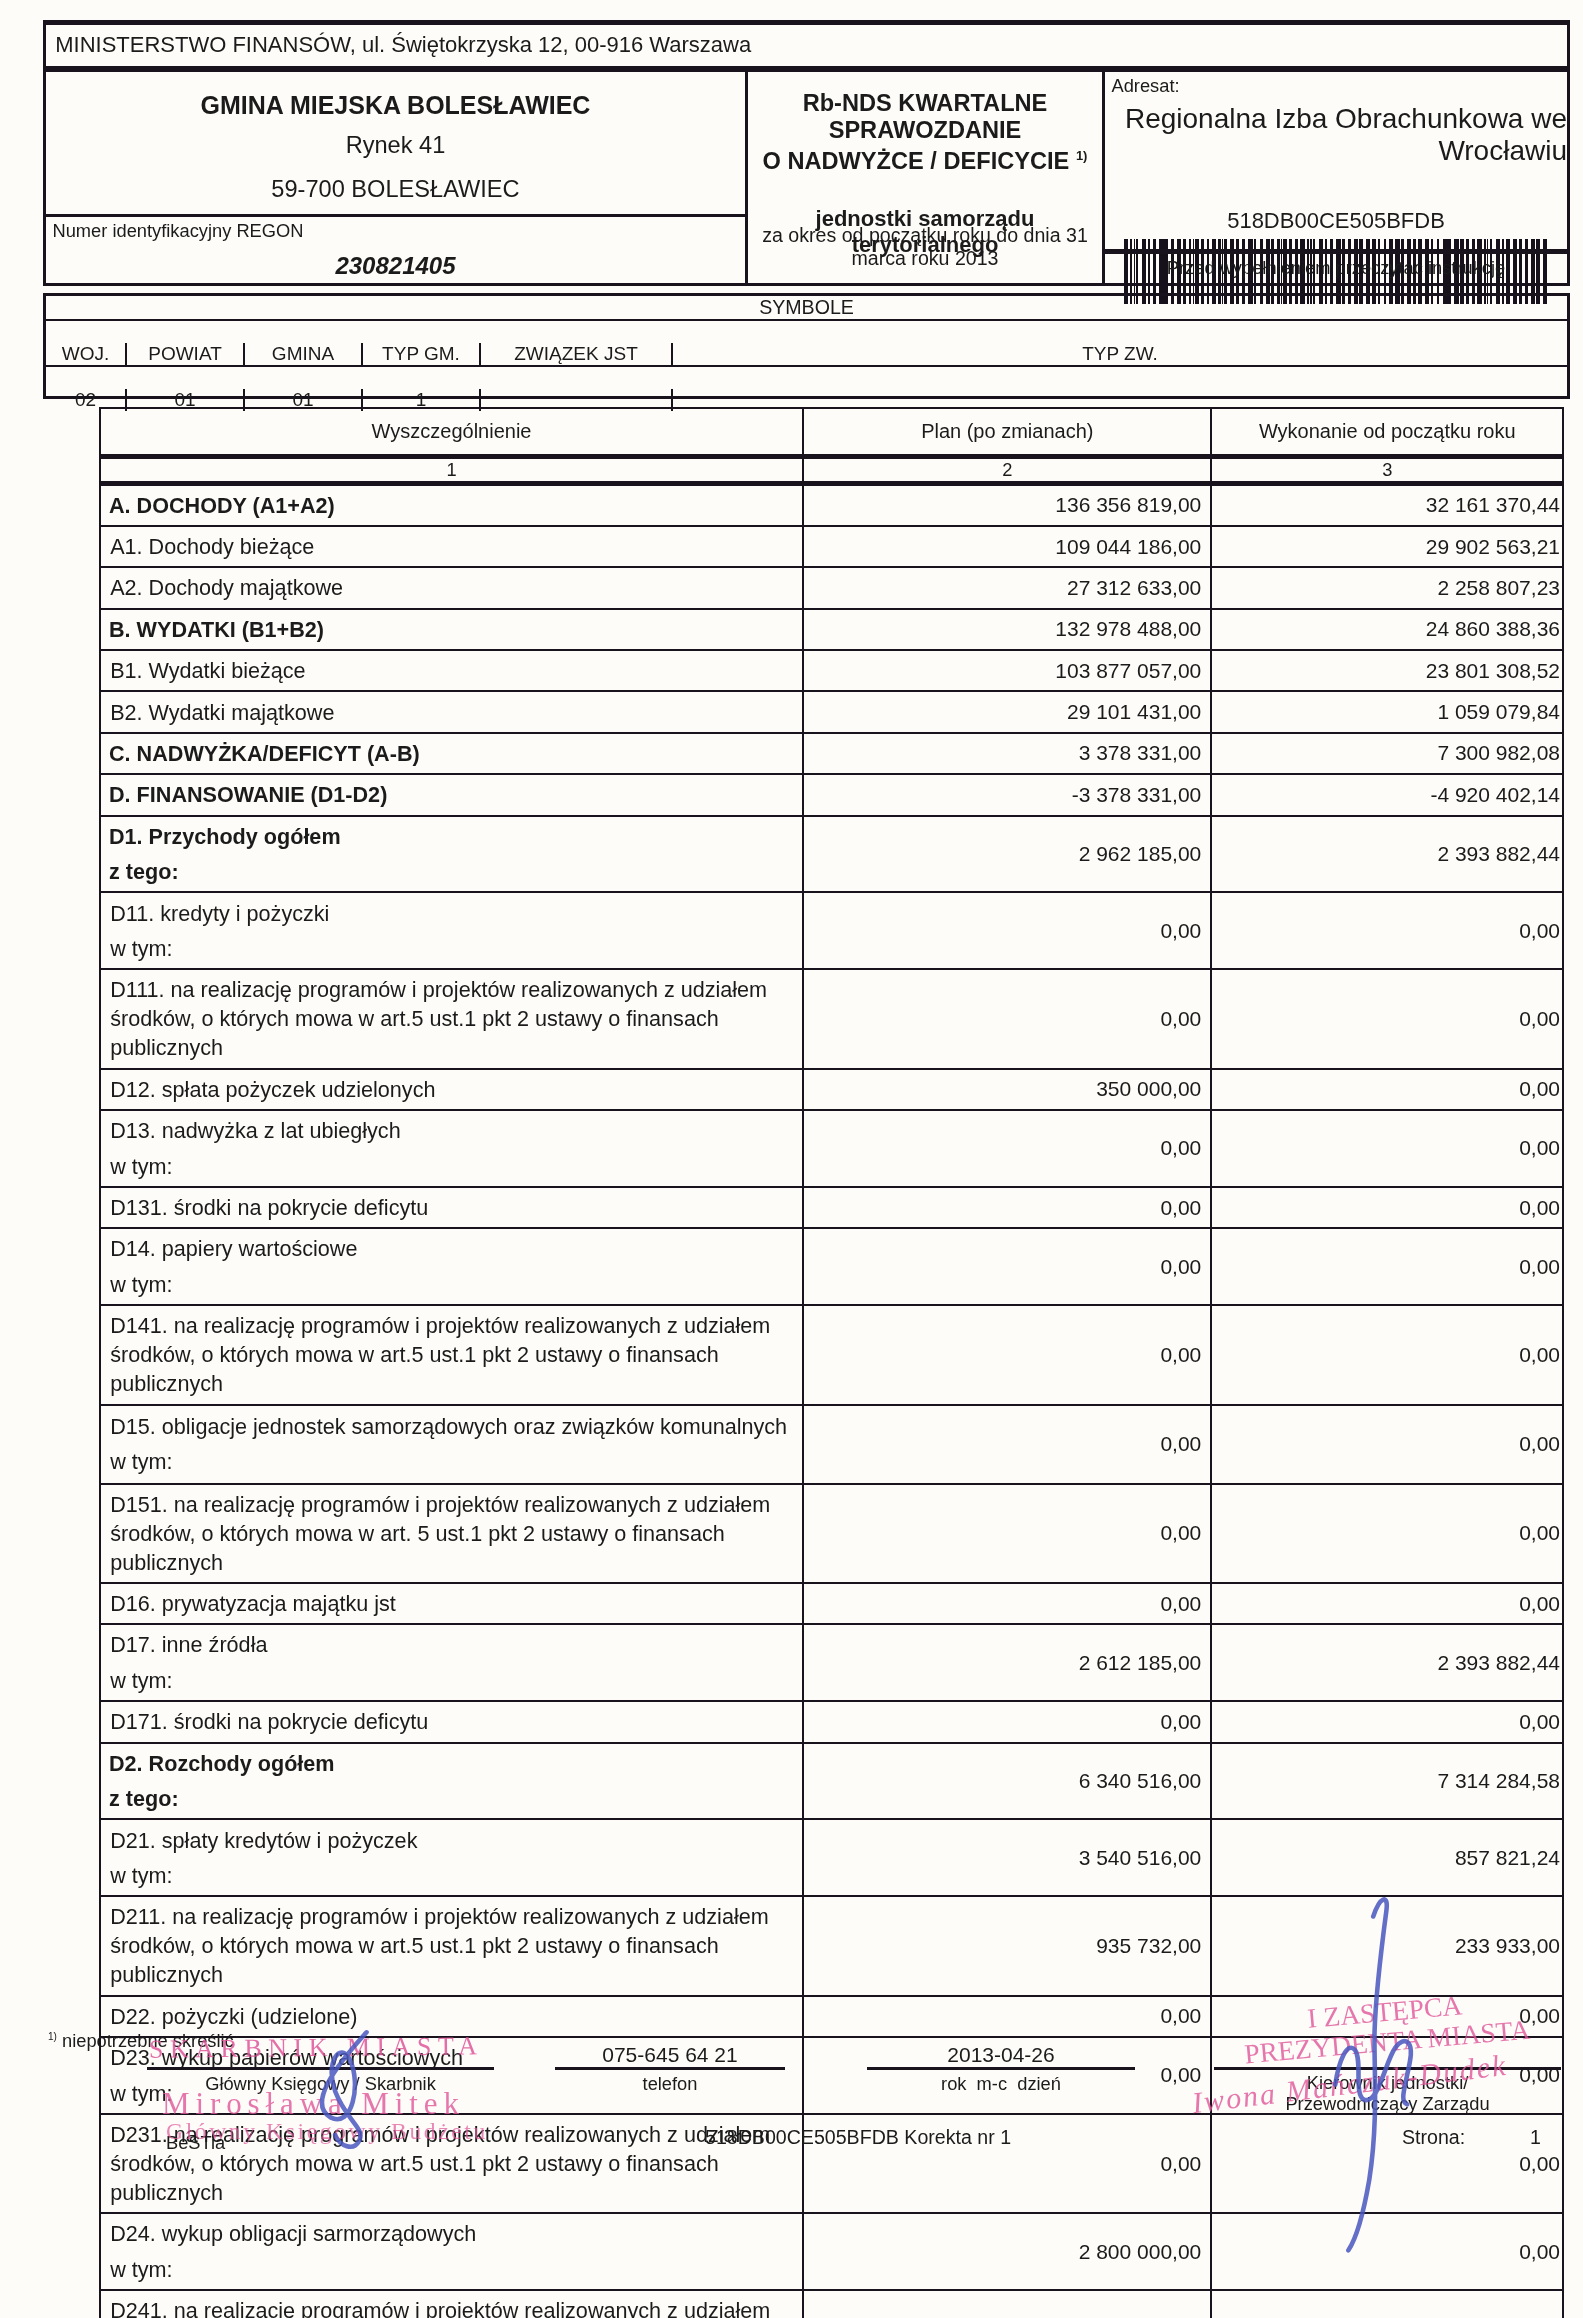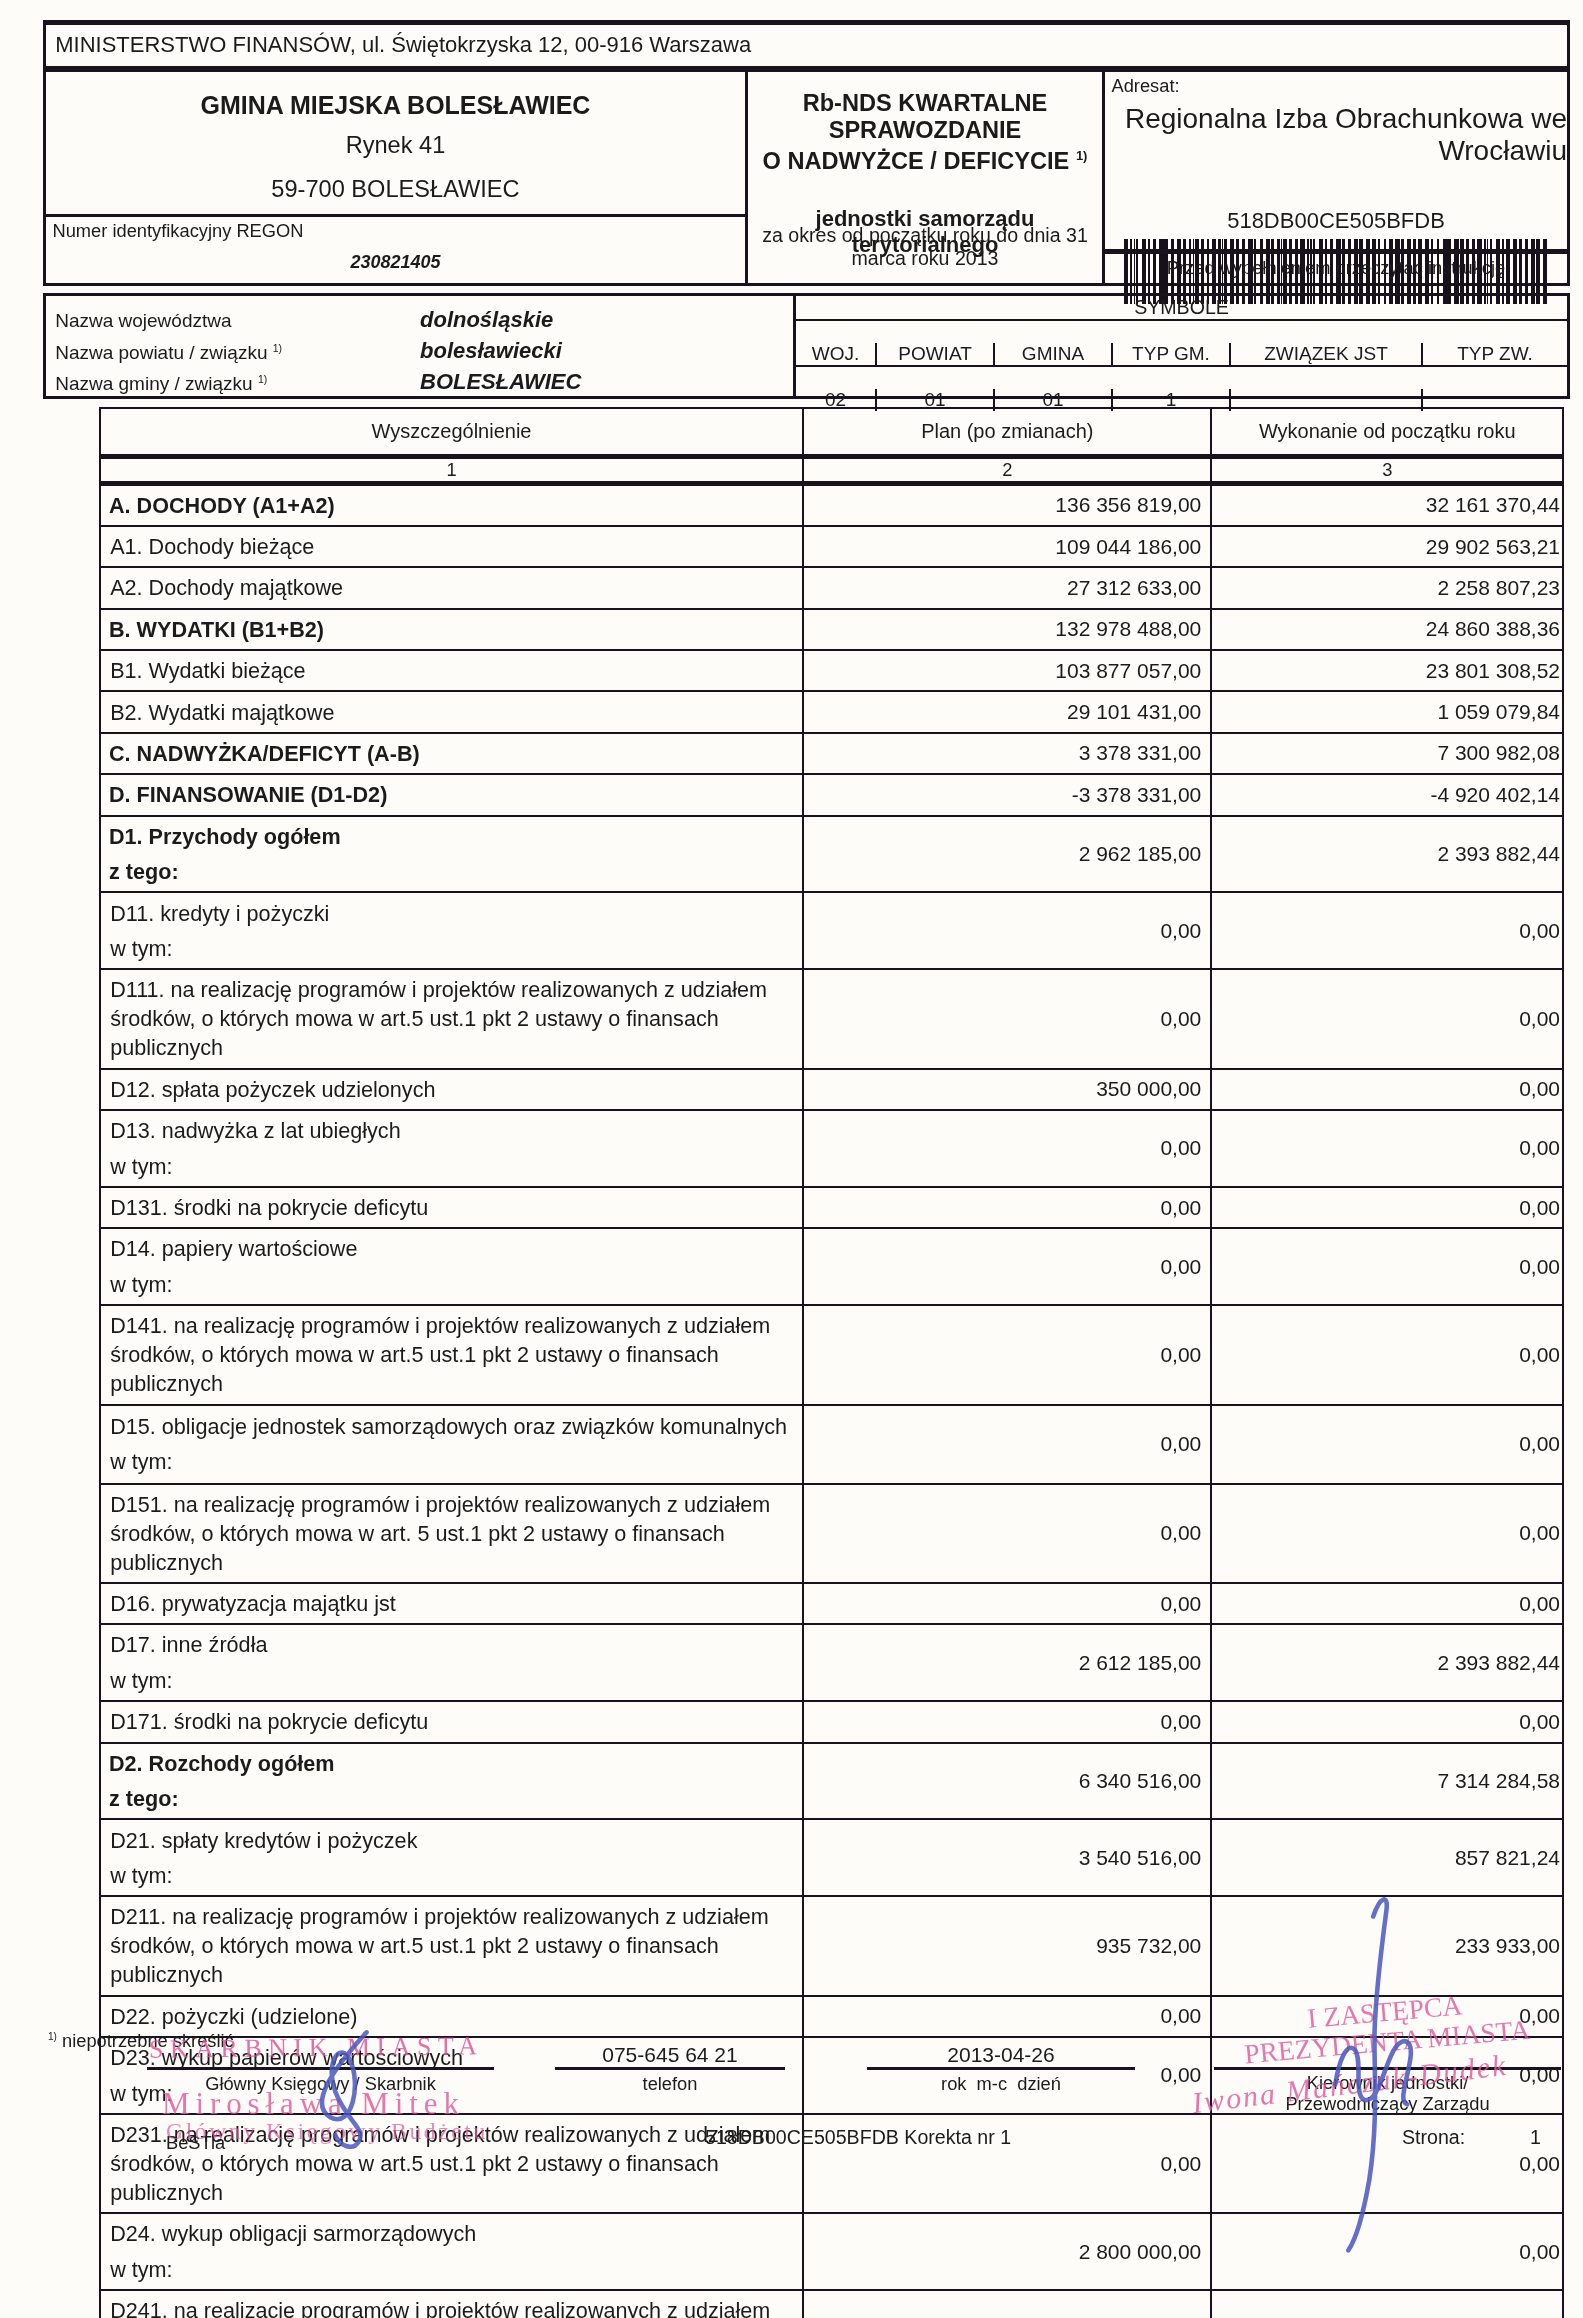--- a/index.html
+++ b/index.html
@@ -27,21 +27,21 @@
   .cell-unit{width:702px;border-right:3.3px solid #18131c;position:relative;}
   .small-lab{font-size:18.3px;padding:3.9px 0 0 6.5px;}
   .unit-center{text-align:center;}
   .unit-name{font-size:25px;font-weight:bold;margin-top:19.6px;}
   .unit-street{font-size:23.6px;margin-top:11.8px;}
   .unit-city{font-size:23.6px;margin-top:17px;}
   .regon-box{
     position:absolute;left:0;right:0;bottom:0;height:71px;
     border-top:3.3px solid #18131c;
   }
-  .regon-val{text-align:center;font-size:18px;font-weight:bold;font-style:italic;margin-top:9.2px;}
+  .regon-val{text-align:center;font-size:24px;font-weight:bold;font-style:italic;margin-top:9.2px;}
   .cell-title{width:357px;border-right:3.3px solid #18131c;text-align:center;position:relative;}
   .title-l1{font-size:23.6px;font-weight:bold;margin-top:18.3px;}
   .title-l2{font-size:23.6px;font-weight:bold;margin-top:3.9px;}
   .title-l3{font-size:22px;font-weight:bold;margin-top:31px;}
   .title-period{position:absolute;bottom:14.4px;left:0;right:0;font-size:19.6px;}
   .cell-addr{flex:1;position:relative;}
   .addr-name{text-align:right;font-size:28px;margin-top:5.2px;}
   .barcode-text{text-align:center;font-size:22px;margin-top:41px;}
   .barcode{
     margin:5.2px auto 0 auto;width:424px;height:65px;
@@ -138,28 +138,20 @@
         <div class="addr-name">Regionalna Izba Obrachunkowa we Wrocławiu</div>
         <div class="barcode-text">518DB00CE505BFDB</div>
         <div class="barcode"></div>
         <div class="addr-rule"></div>
         <div class="addr-note">Przed wypełnieniem przeczytać instrukcję</div>
       </div>
     </div>
   </div>
 
   <div class="band3 bx">
-    <div class="names-cell bx">
-      <div class="name-row" style="top:14.4px;">Nazwa województwa</div>
-      <div class="name-val" style="top:10.5px;">dolnośląskie</div>
-      <div class="name-row" style="top:46px;"><span>Nazwa powiatu / związku</span> <sup>1)</sup></div>
-      <div class="name-val" style="top:42px;">bolesławiecki</div>
-      <div class="name-row" style="top:77px;"><span>Nazwa gminy / związku</span> <sup>1)</sup></div>
-      <div class="name-val" style="top:73px;">BOLESŁAWIEC</div>
-    </div>
     <div class="sym-cell">
       <div class="sym-title">SYMBOLE</div>
       <div class="sym-heads">
         <div class="sym-c w0">WOJ.</div>
         <div class="sym-c w1">POWIAT</div>
         <div class="sym-c w2">GMINA</div>
         <div class="sym-c w3">TYP GM.</div>
         <div class="sym-c w4">ZWIĄZEK JST</div>
         <div class="sym-c w5">TYP ZW.</div>
       </div>

